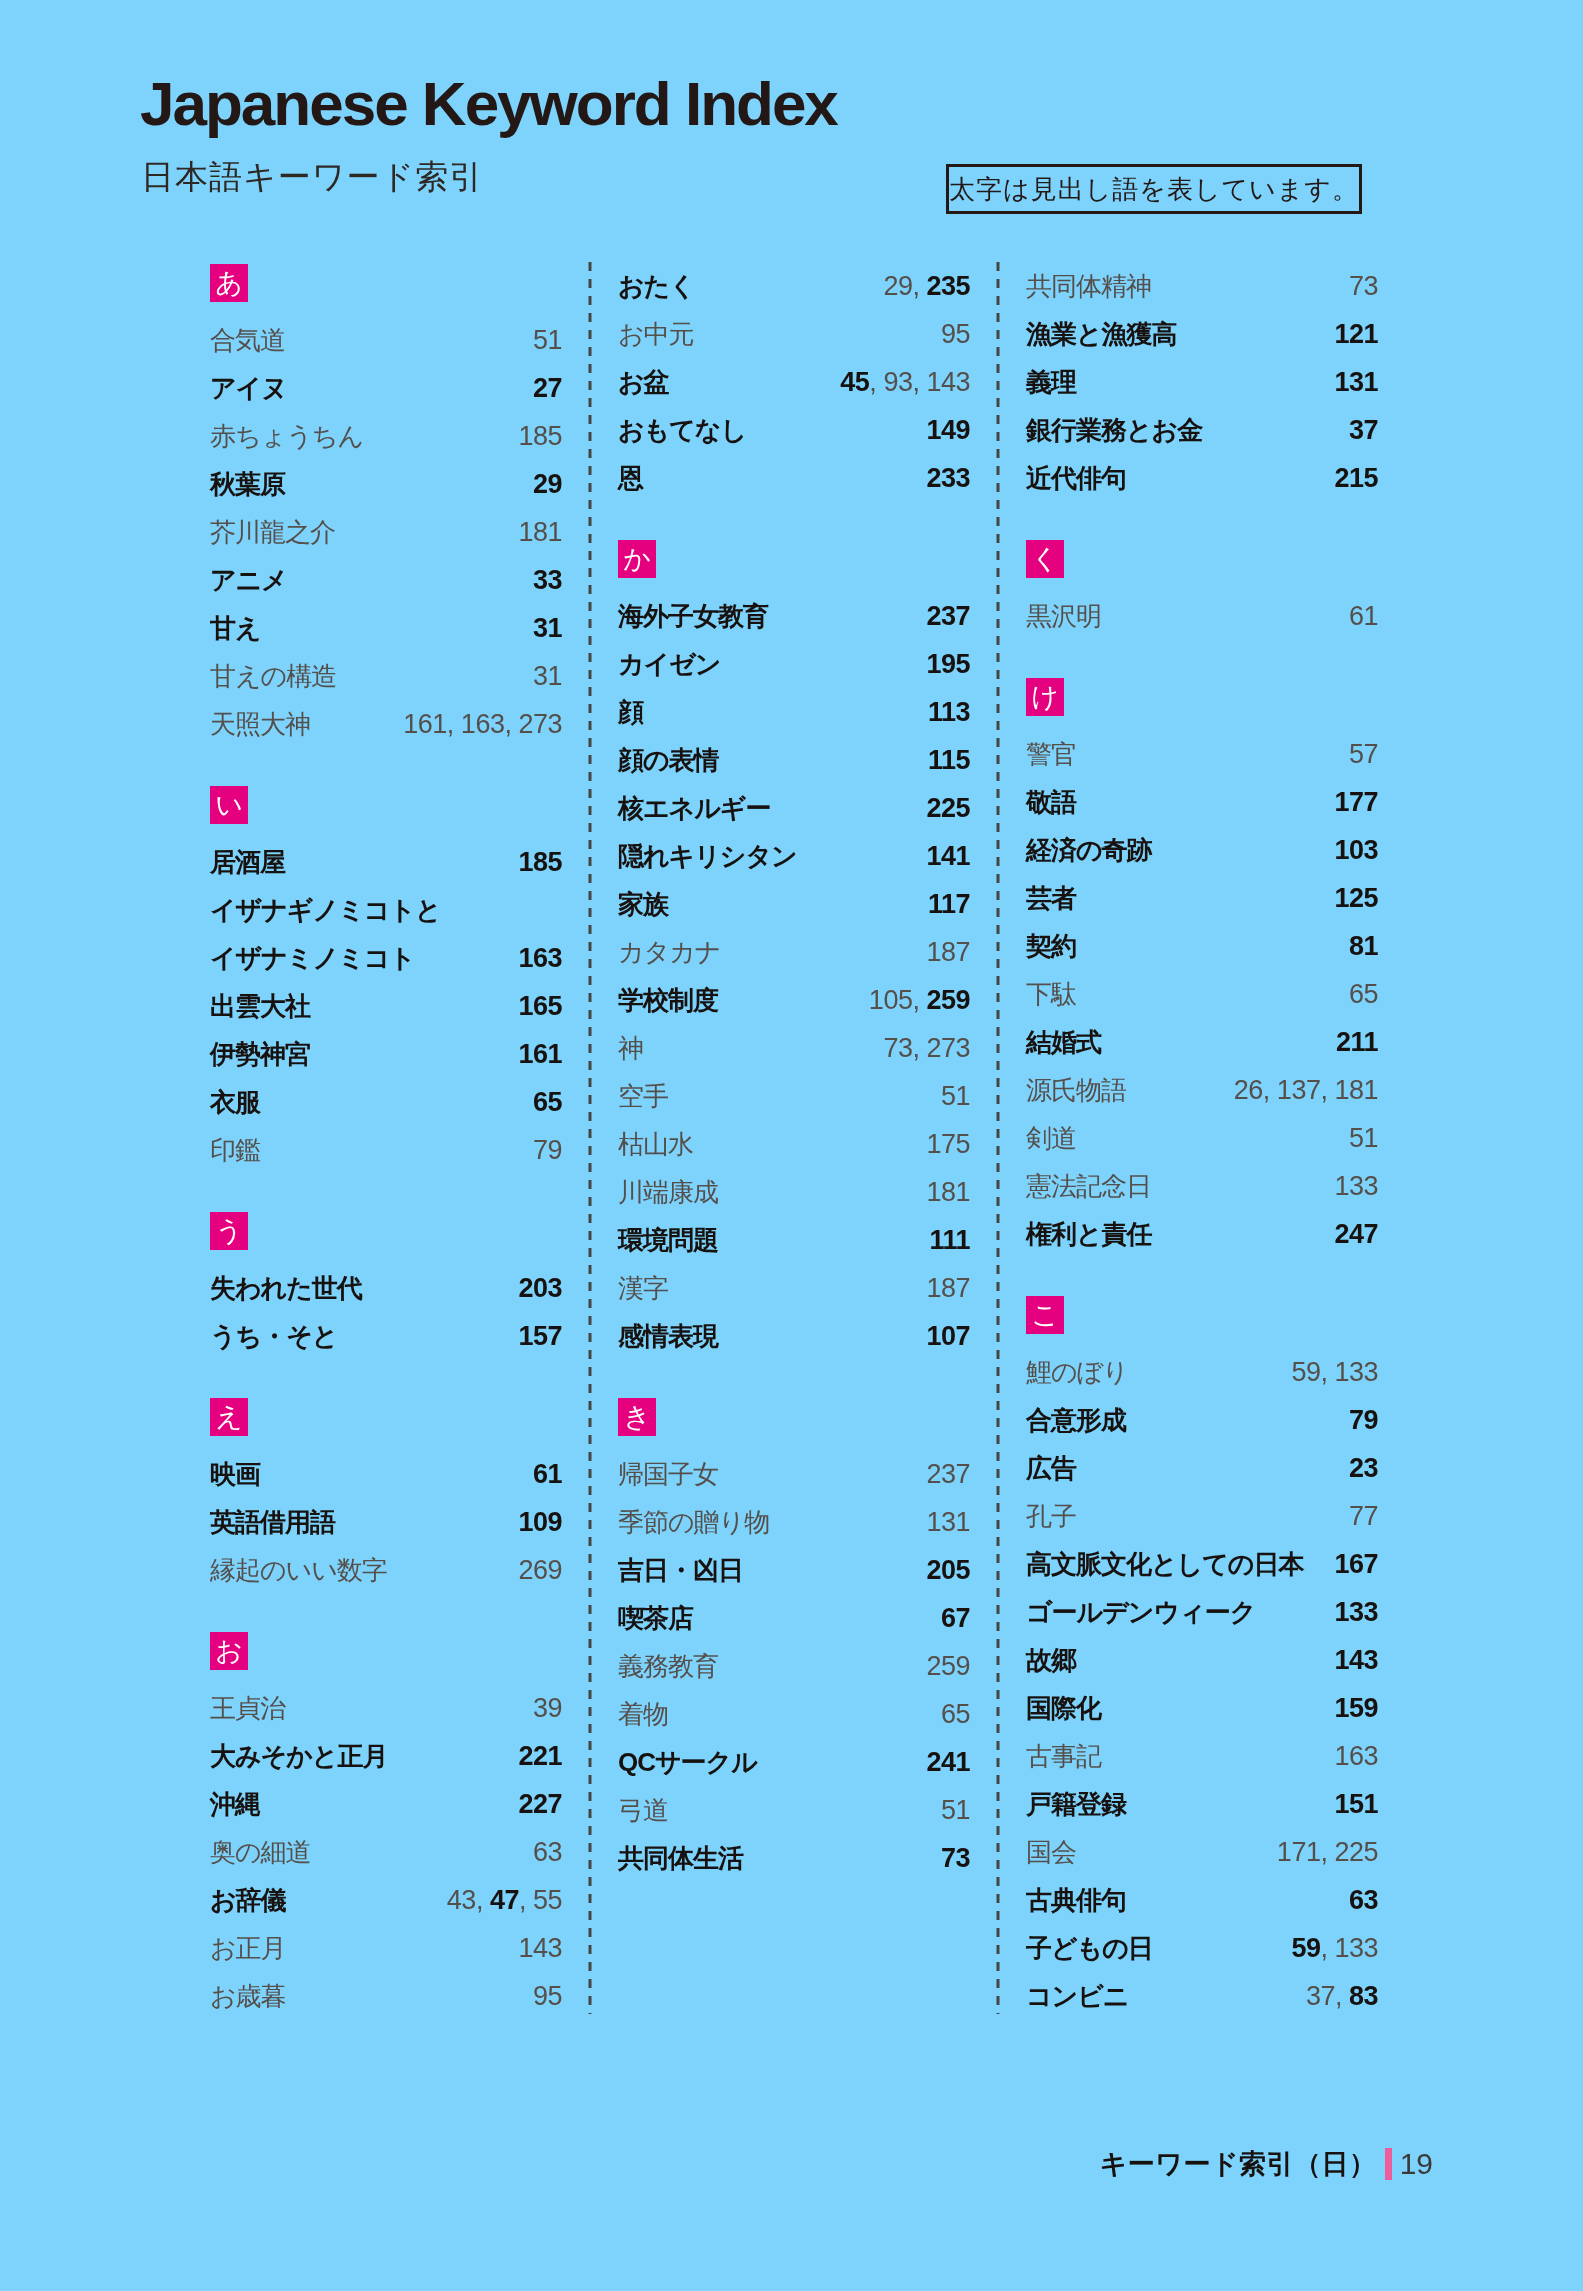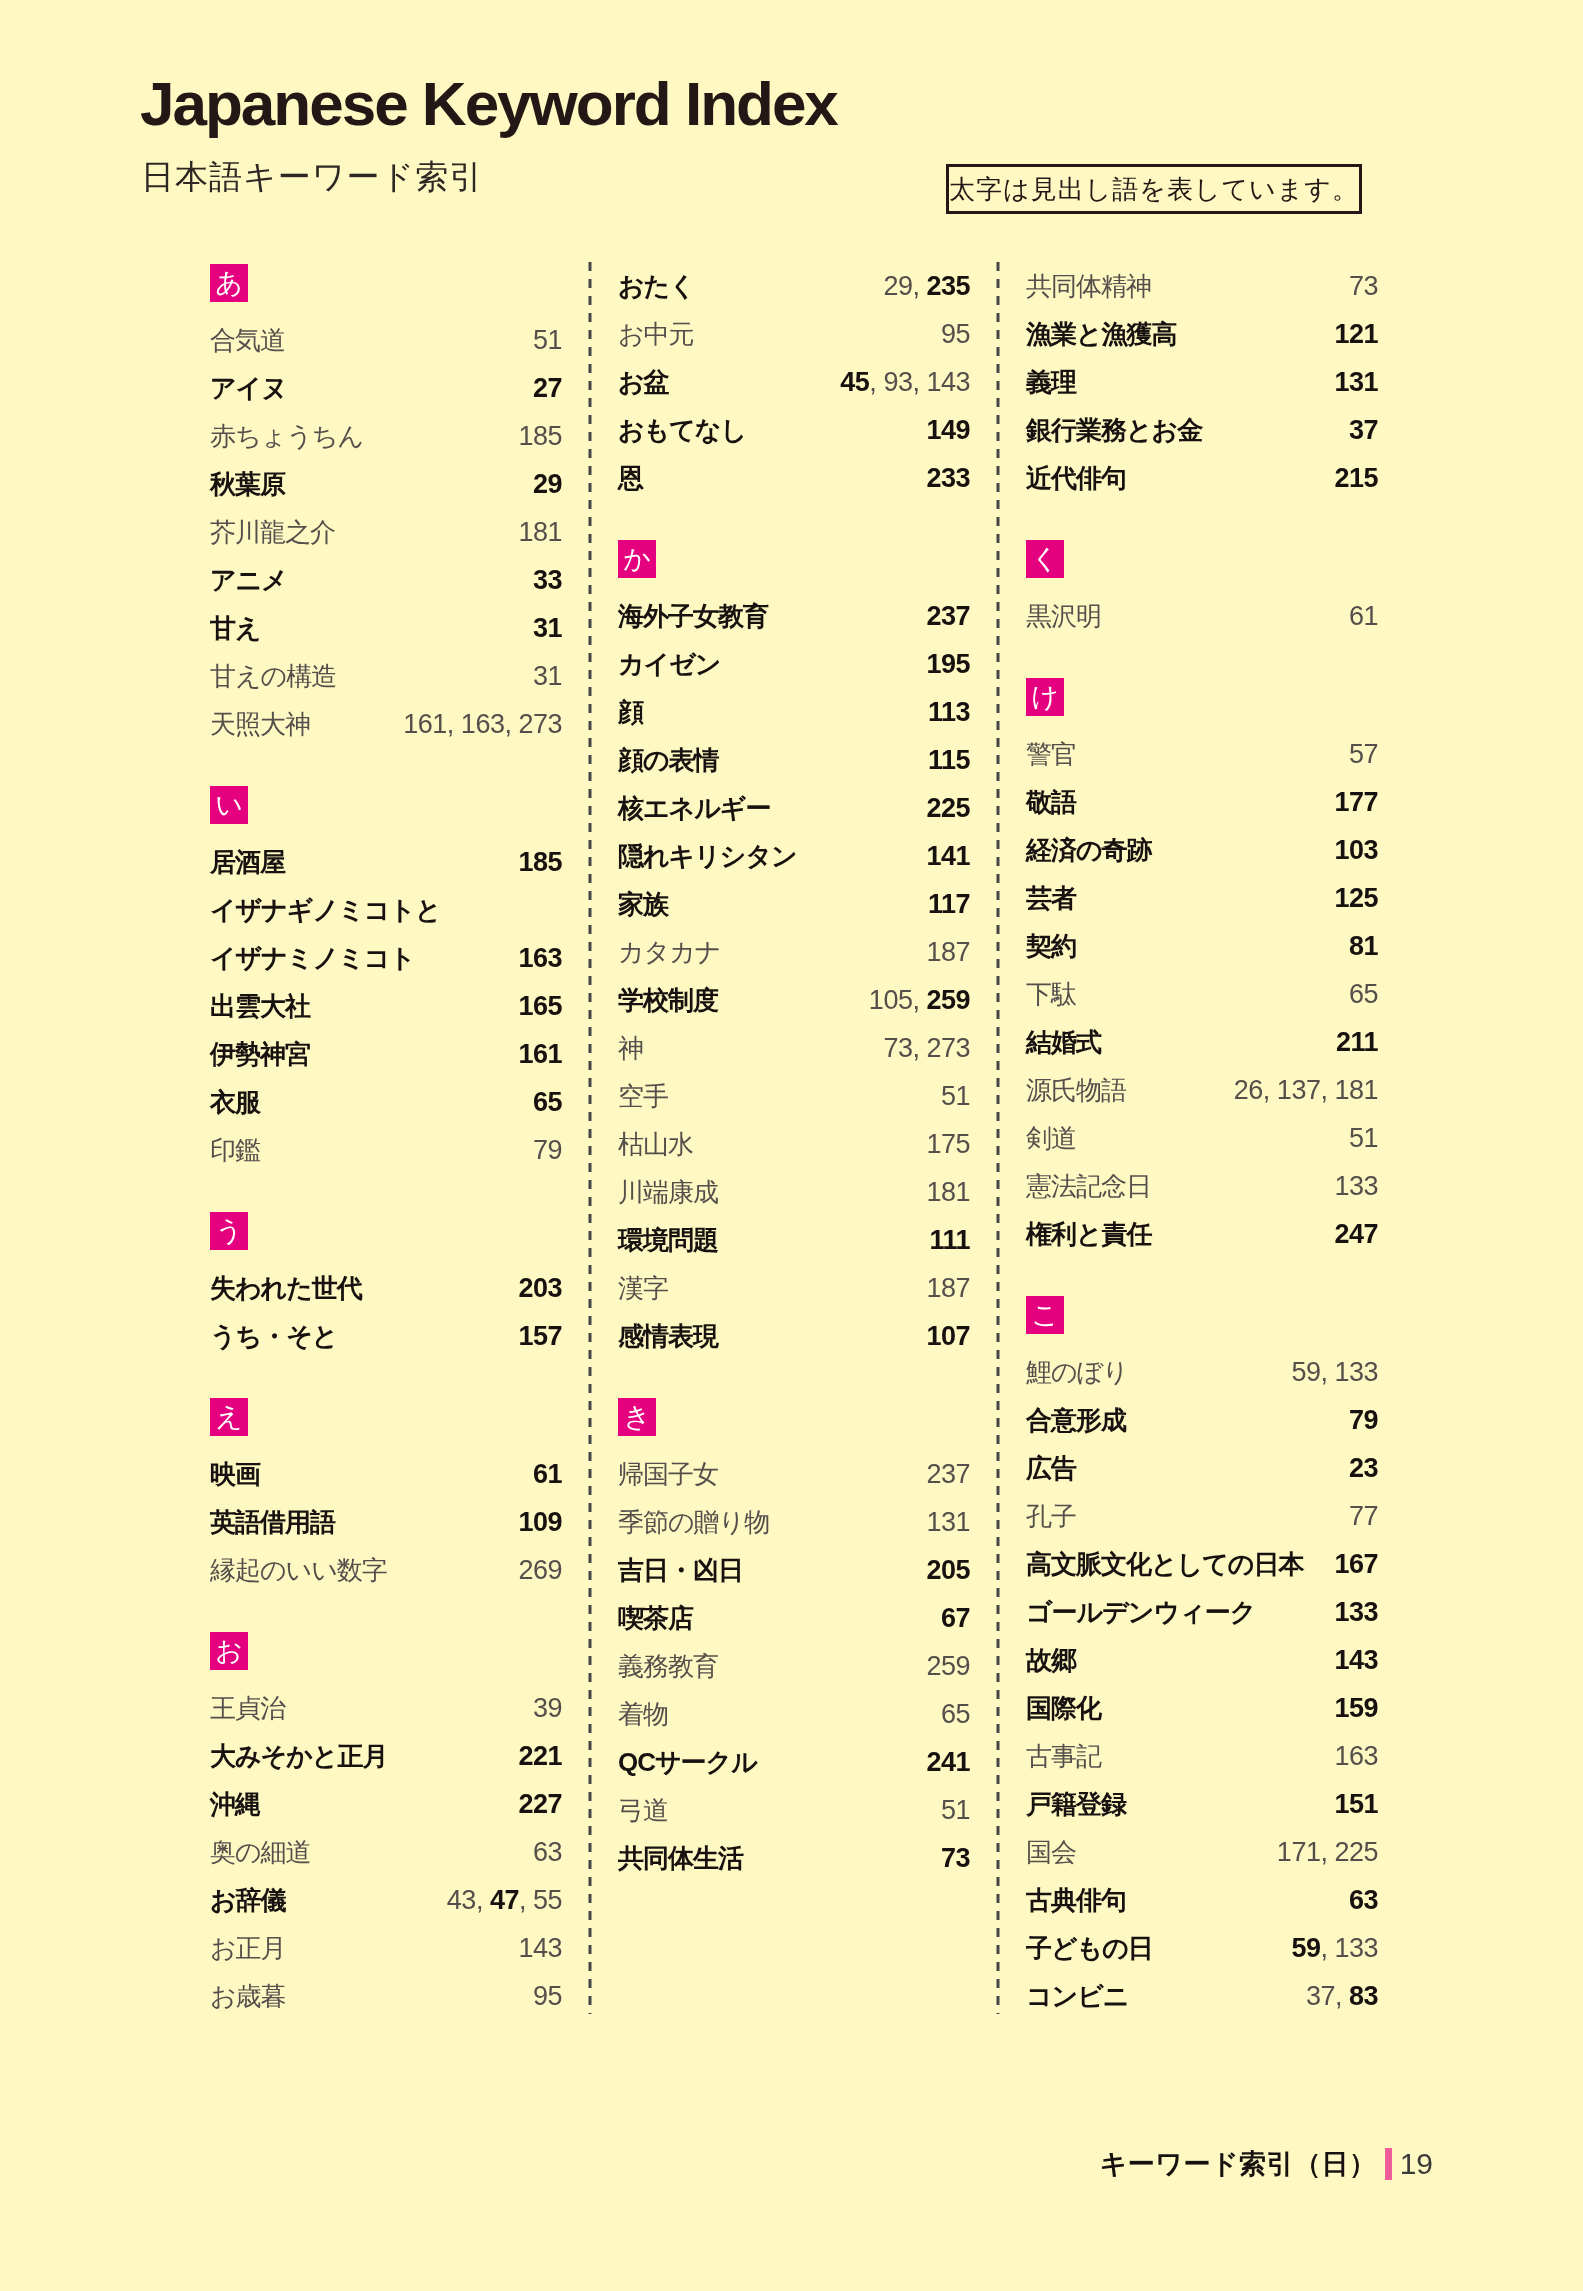--- a/index.html
+++ b/index.html
@@ -5,21 +5,21 @@
   :root{
     --accent:#e4007f;
     --footer-bar:#ee5c9c;
     --reg:#554f4c;
     --bold:#171210;
     --ink:#231815;
   }
   *{margin:0;padding:0;box-sizing:border-box;}
   html,body{background:#ffffff;}
   body{font-family:"Liberation Sans","DejaVu Sans",sans-serif;}
-  .page{position:relative;width:1583px;height:2291px;background:#fef9c3;overflow:hidden;}
+  .page{position:relative;width:1583px;height:2291px;background:#7dd3fc;overflow:hidden;}
 
   .title{position:absolute;left:140px;top:68px;font-size:62px;font-weight:700;letter-spacing:-2px;color:var(--ink);}
   .subtitle{position:absolute;left:141px;top:155px;font-size:33px;font-weight:400;color:#2e2825;letter-spacing:1px;}
 
   .note-box{position:absolute;left:946px;top:164px;width:416px;height:50px;border:3px solid var(--ink);display:flex;align-items:center;justify-content:center;}
   .note-box span{font-size:26px;color:var(--ink);letter-spacing:1px;}
 
   .columns{position:absolute;left:210px;top:262px;width:1168px;display:flex;align-items:flex-start;}
   .col{width:352px;display:flex;flex-direction:column;}
   .gutter{width:56px;align-self:stretch;position:relative;}

